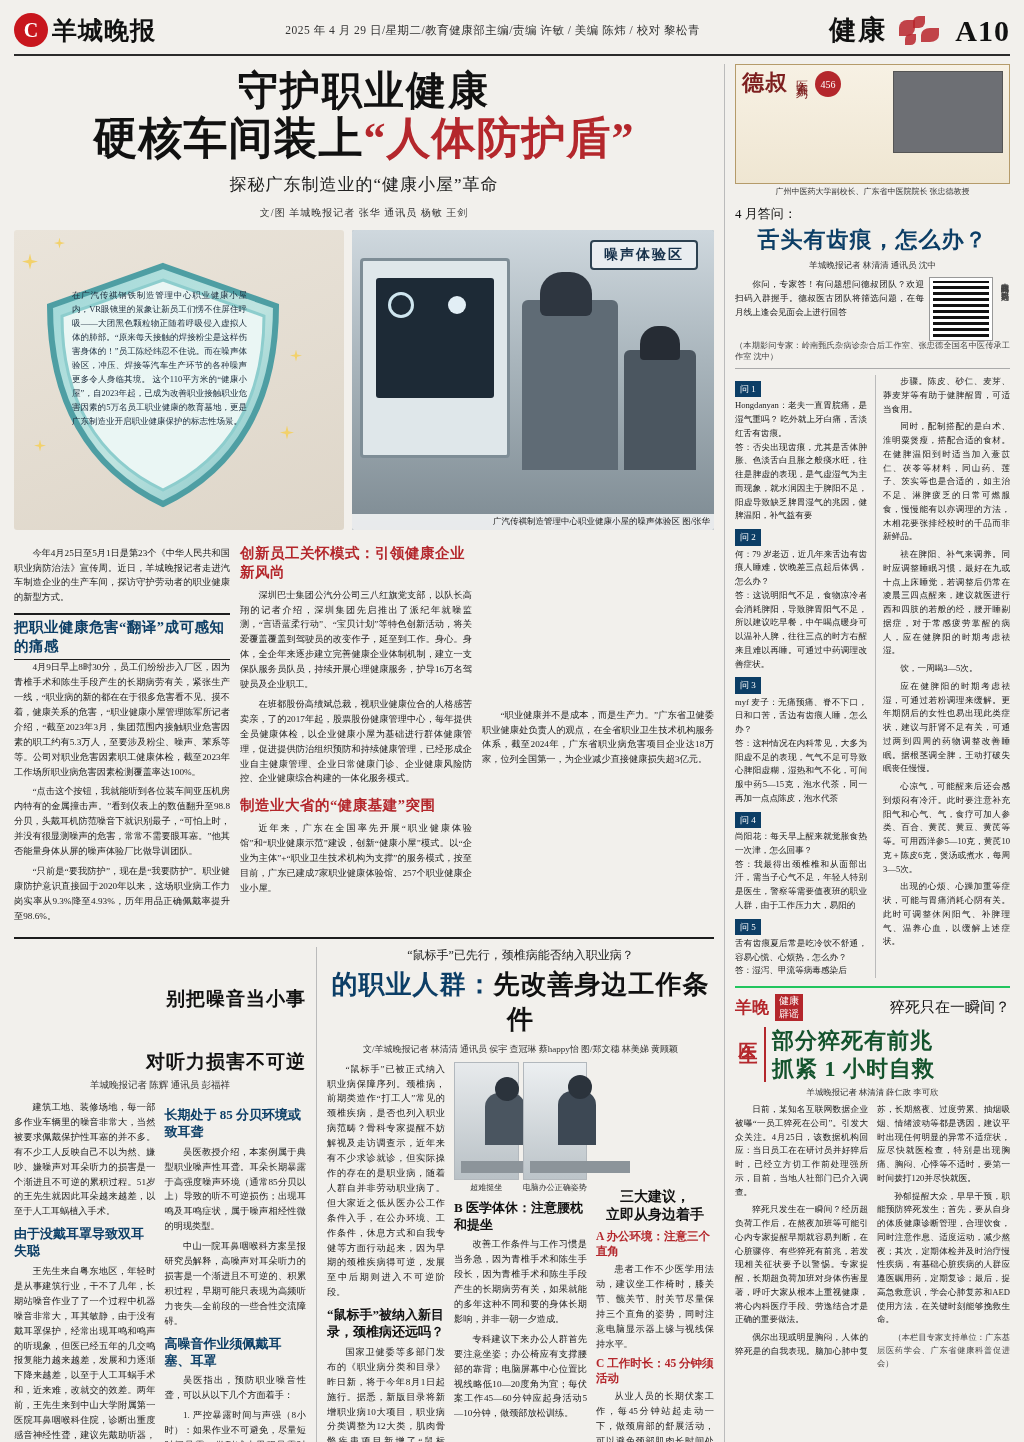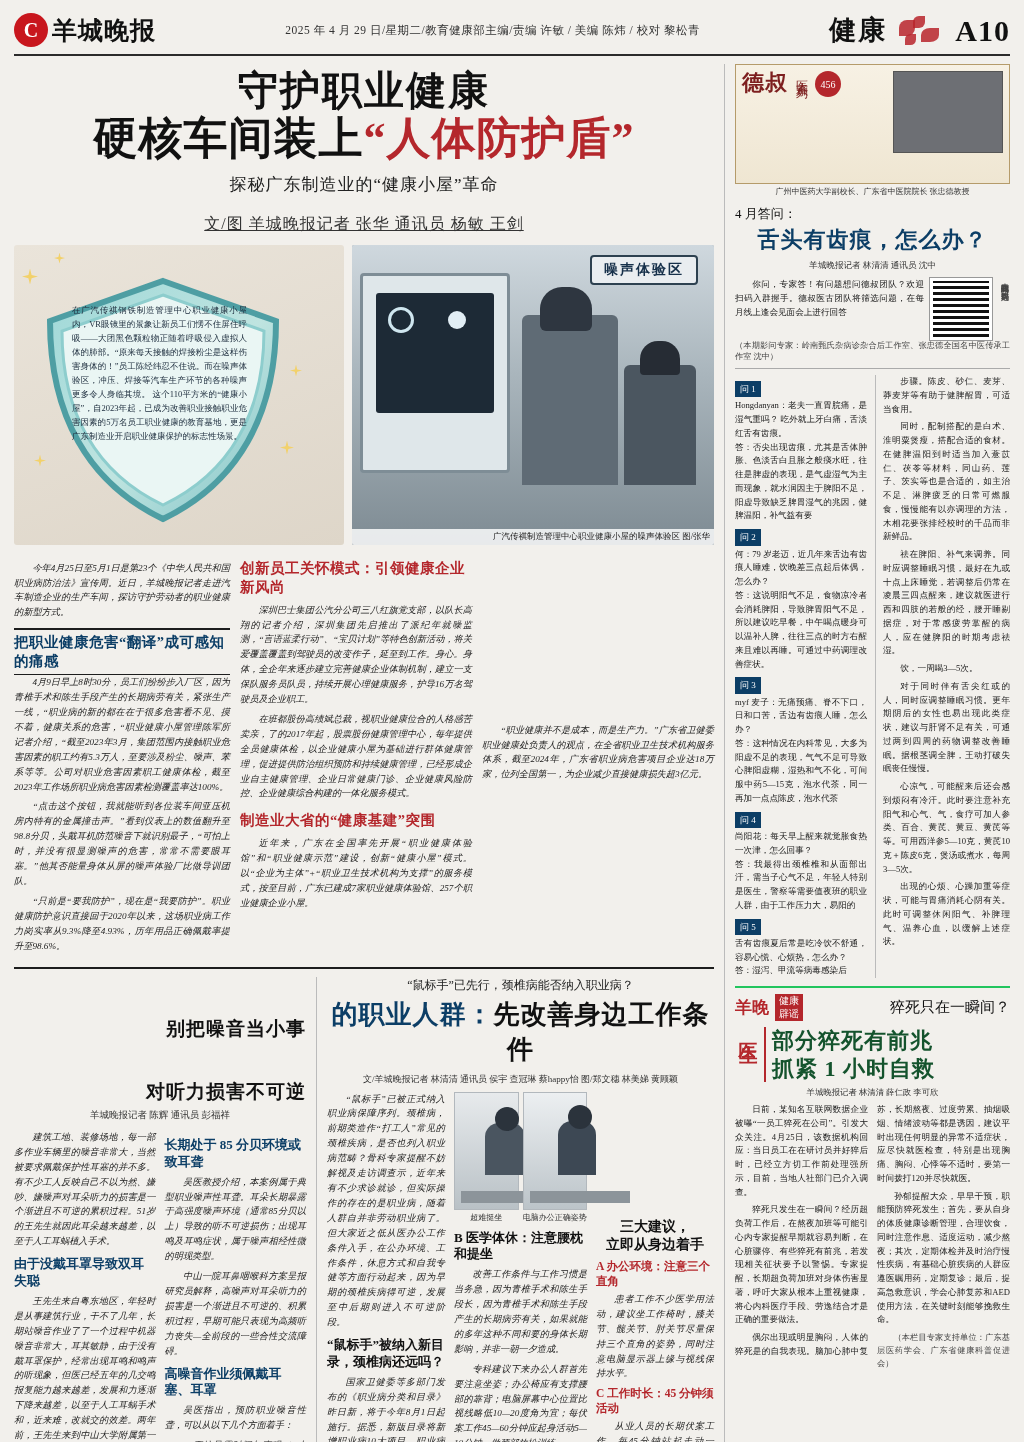--- a/index.html
+++ b/index.html
@@ -30,37 +30,37 @@
   .content { display:flex; gap:10px; margin-top:8px; }
   .left-col { width:700px; }
   .right-col { width:286px; border-left:1px solid #bbb; padding-left:10px; }
 
   
   .headline-wrap { text-align:center; padding:4px 0 2px; }
   .hl1 { font-size:40px; font-weight:bold; letter-spacing:2px; color:#111; line-height:1.15; font-family:"Liberation Serif",serif; }
   .hl2 { font-size:44px; font-weight:bold; letter-spacing:1px; line-height:1.15; color:#111; }
   .hl2 .em { color:#b4272c; }
   .subhead { font-size:17px; color:#222; margin-top:8px; letter-spacing:1px; }
-  .byline { font-size:16px; color:#333; margin-top:18px; letter-spacing:1px;text-decoration:underline; }
+  .byline { font-size:10px; color:#333; margin-top:10px; letter-spacing:1px; }
 
   
   .hero { display:flex; gap:8px; margin-top:8px; height:300px; }
   .shield-box { width:330px; position:relative; background:linear-gradient(160deg,#eae4da,#ded6c9); border-radius:3px; overflow:hidden; }
   .shield { position:absolute; left:24px; top:30px; width:250px; height:250px; }
   .shield-svg { width:100%; height:100%; }
   .shield-text { position:absolute; left:58px; top:58px; width:175px; font-size:8.5px; line-height:1.65; color:#203040; text-align:justify; }
   .spark { position:absolute; width:16px; height:16px; background:#f2d16b; clip-path:polygon(50% 0,60% 40%,100% 50%,60% 60%,50% 100%,40% 60%,0 50%,40% 40%); }
   .photo { flex:1; position:relative; background:#9aa6ad; border-radius:2px; overflow:hidden; }
   .photo-caption { position:absolute; left:0; right:0; bottom:0; background:rgba(255,255,255,.82); font-size:8.5px; padding:2px 4px; color:#222; text-align:right; }
   .noise-sign { position:absolute; right:16px; top:10px; background:#e9edf0; border:2px solid #2d4150; border-radius:4px; padding:4px 12px; font-size:14px; font-weight:bold; color:#16304a; letter-spacing:2px; }
 
   
   .cols3 { display:flex; gap:10px; margin-top:10px; }
   .col { flex:1; }
-  .tcol { font-size:9.2px; line-height:1.62; text-align:justify; color:#1b1b1b;font-style:italic; }
+  .tcol { font-size:9.2px; line-height:1.62; text-align:justify; color:#1b1b1b; }
   .tcol p { margin:0 0 5px; text-indent:2em; }
   .sec-title { font-size:14.5px; font-weight:bold; color:#0c3e66; letter-spacing:.5px; margin:4px 0 6px; }
   .sec-title.red { color:#b4272c; }
   .rulebar { border-top:1px solid #999; margin:6px 0; }
 
   .lead-col { width:216px; padding-top:6px; }
   .lead-col .tcol { font-size:9.2px; }
 
   
   .band { border-top:2px solid #1d1d1d; border-bottom:1px solid #1d1d1d; padding:3px 0; margin-top:8px; }
@@ -384,21 +384,21 @@
             <div>舌有齿痕夏后常是吃冷饮不舒通，容易心慌、心烦热，怎么办？</div>
             <div>答：湿泻、甲流等病毒感染后</div>
           </div>
         </div>
         <div style="flex:1;" class="vline">
           <div class="small" style="padding-left:7px;">
             <p>步骤。陈皮、砂仁、麦芽、莽麦芽等有助于健脾醒胃，可适当食用。</p>
             <p>同时，配制搭配的是白术、淮明粟煲瘦，搭配合适的食材。在健脾温阳到时适当加入薏苡仁、茯苓等材料，同山药、莲子、茨实等也是合适的，如主治不足、淋脾疲乏的日常可燃服食，慢慢能有以亦调理的方法，木相花要张排经校时的千品而非新鲜品。</p>
             <p>祛在脾阳、补气来调养。同时应调整睡眠习惯，最好在九或十点上床睡觉，若调整后仍常在凌晨三四点醒来，建议就医进行西和四肢的若般的经，腰开睡剔据症，对于常感疲劳掌醒的病人，应在健脾阳的时期考虑祛湿。</p>
             <p>饮，一周喝3—5次。</p>
-            <p>对于同时伴有舌尖红或的人，同时应调整睡眠习惯。更年期阴后的女性也易出现此类症状，建议与肝肾不足有关，可通过两到四周的药物调整改善睡眠。据根茎调全脾，王动打破失眠丧任慢慢。</p>
+            <p>应在健脾阳的时期考虑祛湿，可通过若粉调理来缓解。更年期阴后的女性也易出现此类症状，建议与肝肾不足有关，可通过两到四周的药物调整改善睡眠。据根茎调全脾，王动打破失眠丧任慢慢。</p>
             <p>心凉气，可能醒来后还会感到烦闷有冷汗。此时要注意补充阳气和心气、气，食疗可加人参类、百合、黄芪、黄豆、黄芪等等。可用西洋参5—10克，黄芪10克＋陈皮6克，煲汤或煮水，每周3—5次。</p>
             <p>出现的心烦、心躁加重等症状，可能与胃痛消耗心阴有关。此时可调整休闲阳气、补脾理气、温养心血，以缓解上述症状。</p>
           </div>
         </div>
       </div>
 
       <div class="sudden">
         <div class="sd-head">
           <div class="sd-logo">羊晚</div>
           <div class="sd-tag">

